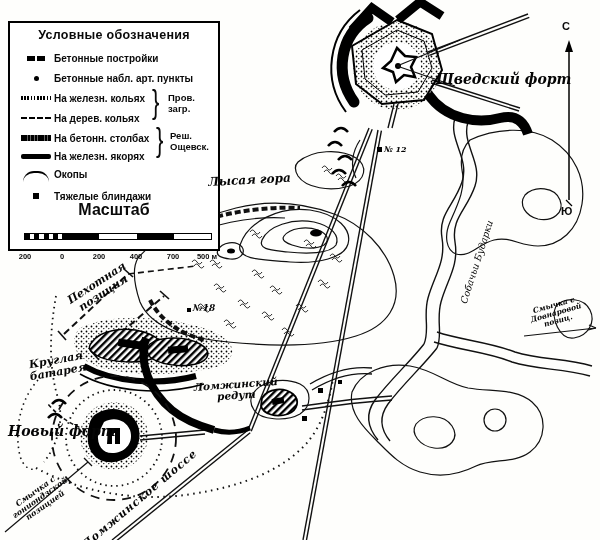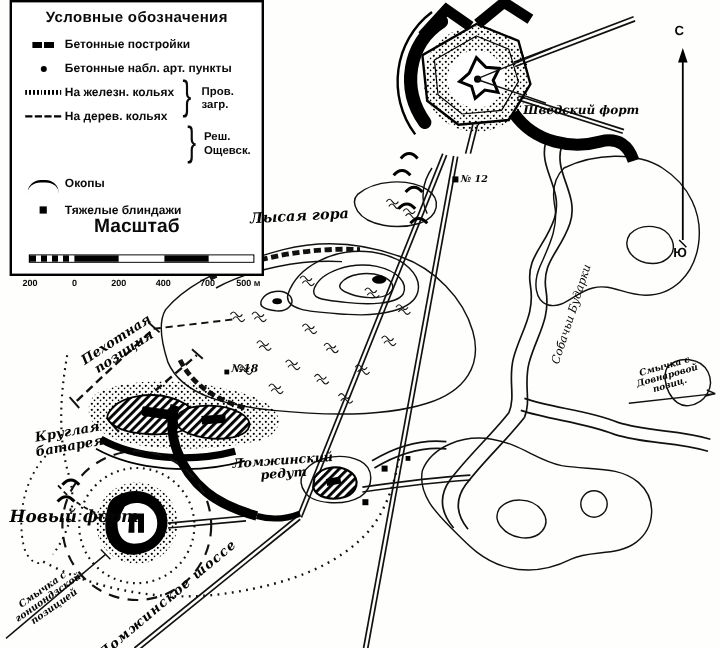--- a/index.html
+++ b/index.html
@@ -1,20 +1,20 @@
 <!DOCTYPE html>
 <html><head>
 <meta charset="utf-8">
 <style>
   html,body{margin:0;padding:0;background:#fff;}
   .stage{position:relative;width:600px;height:540px;background:#fefefc;overflow:hidden;
          font-family:"Liberation Sans",sans-serif;color:#0a0a0a;}
   svg.map{position:absolute;left:0;top:0;z-index:1;}
   
-  .legend{position:absolute;left:8px;top:0;width:208px;height:226px;border:2px solid #000;
+  .legend{position:absolute;left:8px;top:21px;width:208px;height:226px;border:2px solid #000;
           background:#fff;z-index:5;}
   .legend-title{position:absolute;top:5px;width:100%;text-align:center;font-weight:bold;
                 font-size:12.5px;letter-spacing:.3px;}
   .lrow{position:absolute;left:8px;display:flex;align-items:center;height:14px;}
   .lsym{flex:0 0 36px;display:flex;justify-content:center;align-items:center;}
   .ltext{font-size:10px;font-weight:bold;white-space:nowrap;}
   .sym-buildings{width:18px;height:5px;background:linear-gradient(90deg,#000 0 8px,#fff 8px 10px,#000 10px 18px);}
   .sym-dot{width:5px;height:5px;border-radius:50%;background:#000;}
   .sym-iron-stakes{width:30px;height:4px;background:repeating-linear-gradient(90deg,#000 0 1.6px,rgba(0,0,0,0) 1.6px 3.2px);}
   .sym-wood-stakes{width:30px;height:0;border-top:2px dashed #000;}
@@ -237,20 +237,32 @@
           <span class="sym-iron-stakes"></span>
         </span>
       <span class="ltext">На железн. кольях</span>
     </div>
     <div class="lrow" style="top:88px">
       <span class="lsym">
           <span class="sym-wood-stakes"></span>
         </span>
       <span class="ltext">На дерев. кольях</span>
     </div>
+    <div class="lrow" style="top:108px">
+      <span class="lsym">
+          <span class="sym-concrete-posts"></span>
+        </span>
+      <span class="ltext">На бетонн. столбах</span>
+    </div>
+    <div class="lrow" style="top:126px">
+      <span class="lsym">
+          <span class="sym-iron-anchors"></span>
+        </span>
+      <span class="ltext">На железн. якорях</span>
+    </div>
     <div class="lrow" style="top:144px">
       <span class="lsym">
           <span class="sym-trench"></span>
         </span>
       <span class="ltext">Окопы</span>
     </div>
     <div class="lrow" style="top:166px">
       <span class="lsym">
           <span class="sym-dugout"></span>
         </span>
@@ -273,21 +285,21 @@
     <span class="tick" style="left:197px">500 м</span>
     <div class="scalebar">
       <span class="seg fine"></span>
         <span class="seg b"></span>
         <span class="seg w"></span>
         <span class="seg b"></span>
         <span class="seg w"></span>
     </div>
   </div>
 
-  <div class="maplabel" style="left:436px;top:88px;font-size:10px">Шведский форт</div>
+  <div class="maplabel" style="left:436px;top:72px;font-size:14px">Шведский форт</div>
   <div class="maplabel" style="left:208px;top:176px;font-size:12px;transform:rotate(-3deg);transform-origin:left top">Лысая гора</div>
   <div class="maplabel" style="left:100px;top:288px;font-size:11px;text-align:center;transform:translate(-50%,-50%) rotate(-33deg)">Пехотная
 позиция</div>
   <div class="maplabel" style="left:57px;top:366px;font-size:11px;text-align:center;transform:translate(-50%,-50%) rotate(-10deg)">Круглая
 батарея</div>
   <div class="maplabel" style="left:193px;top:304px;font-size:9px">№18</div>
   <div class="maplabel" style="left:236px;top:390px;font-size:10.5px;text-align:center;transform:translate(-50%,-50%) rotate(-4deg)">Ломжинский
 редут</div>
   <div class="maplabel" style="left:8px;top:424px;font-size:14px">Новый форт</div>
   <div class="maplabel" style="left:40px;top:498px;font-size:8px;text-align:center;transform:translate(-50%,-50%) rotate(-35deg)">Смычка с

